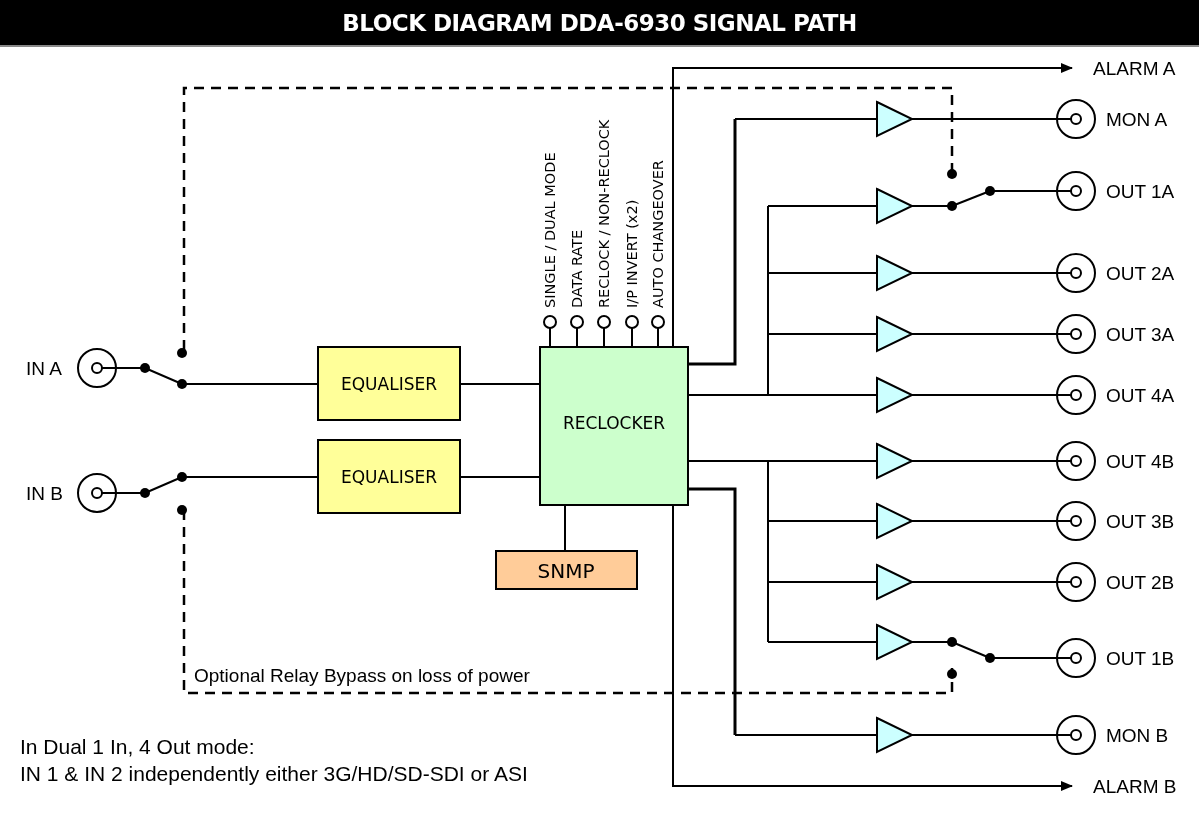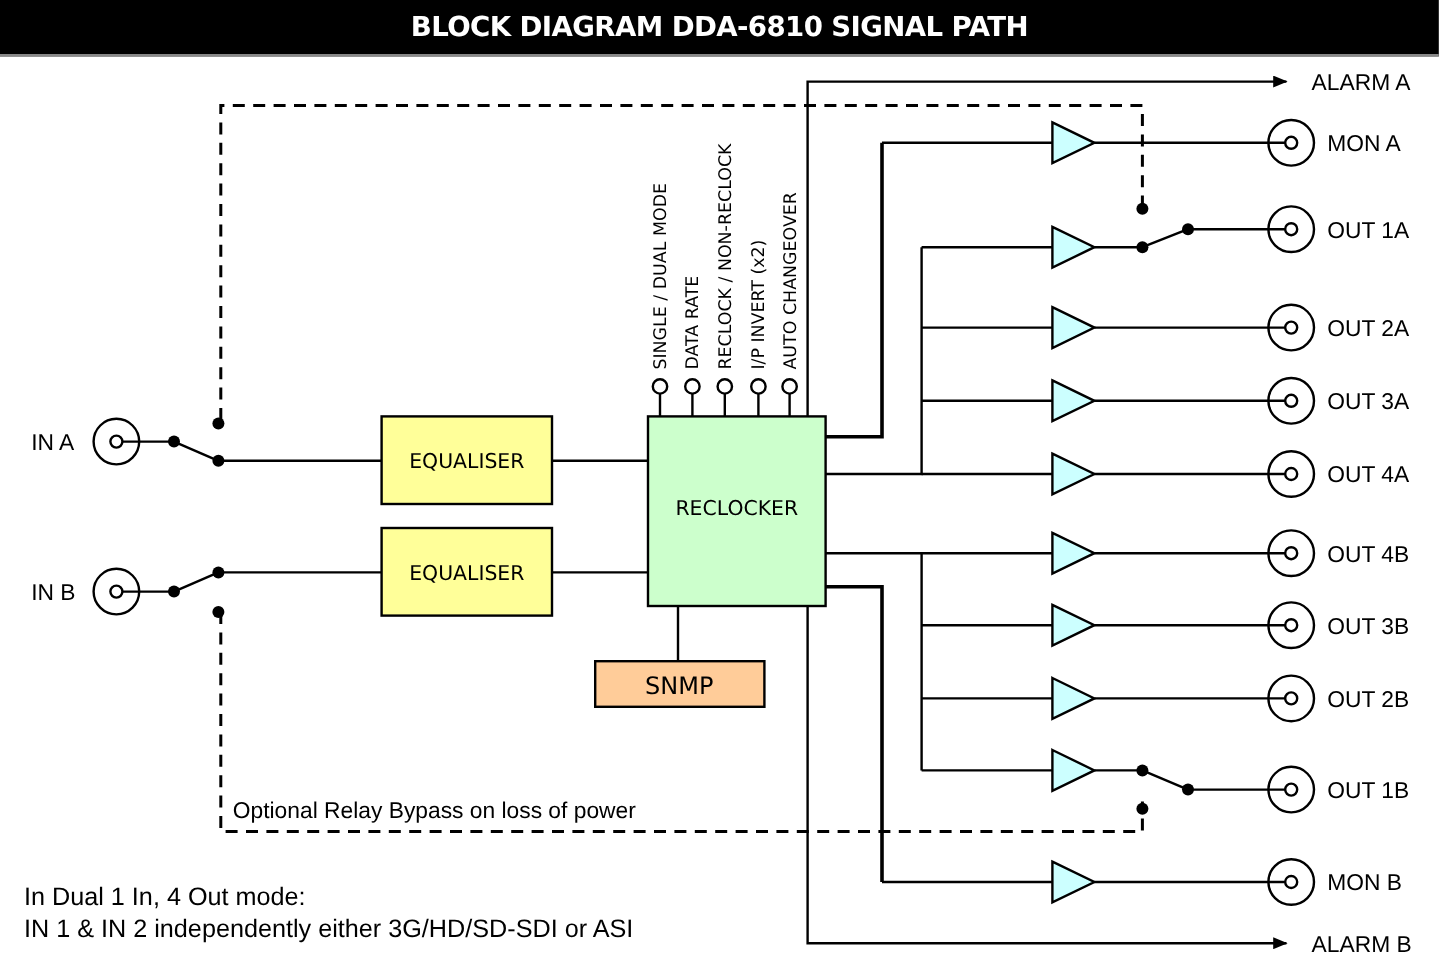--- a/index.html
+++ b/index.html
@@ -7,21 +7,21 @@
   .title-bar { position: absolute; left: 0; top: 0; width: 1199px; height: 47px; background: #000000; color: #ffffff; display: flex; align-items: center; justify-content: center; font-family: "DejaVu Sans", sans-serif; font-weight: bold; font-size: 23px; letter-spacing: -0.5px; border-bottom: 2px solid #888; box-sizing: border-box; }
   svg { position: absolute; left: 0; top: 0; }
   .lbl { font-family: "Liberation Sans", sans-serif; font-size: 19px; fill: #000; }
   .blk { font-family: "DejaVu Sans", sans-serif; font-size: 17px; fill: #000; }
   .ctl { font-family: "DejaVu Sans", sans-serif; font-size: 14.5px; fill: #000; }
   .note { font-family: "Liberation Sans", sans-serif; font-size: 21px; fill: #000; }
 </style>
 </head>
 <body>
 
-<div class="title-bar">BLOCK DIAGRAM DDA-6810 SIGNAL PATH</div>
+<div class="title-bar">BLOCK DIAGRAM DDA-6930 SIGNAL PATH</div>
 
 <svg id="diag" width="1199" height="813" viewBox="0 0 1199 813">
   <defs>
     <marker id="arrow" markerWidth="12" markerHeight="10" refX="11" refY="5" orient="auto" markerUnits="userSpaceOnUse">
       <path d="M0,0 L12,5 L0,10 z" fill="#000"></path>
     </marker>
   </defs>
 
   <g fill="none" stroke="#000" stroke-width="2.5" stroke-dasharray="10,7">
     <polyline points="184,350 184,88 952,88 952,172"></polyline>

